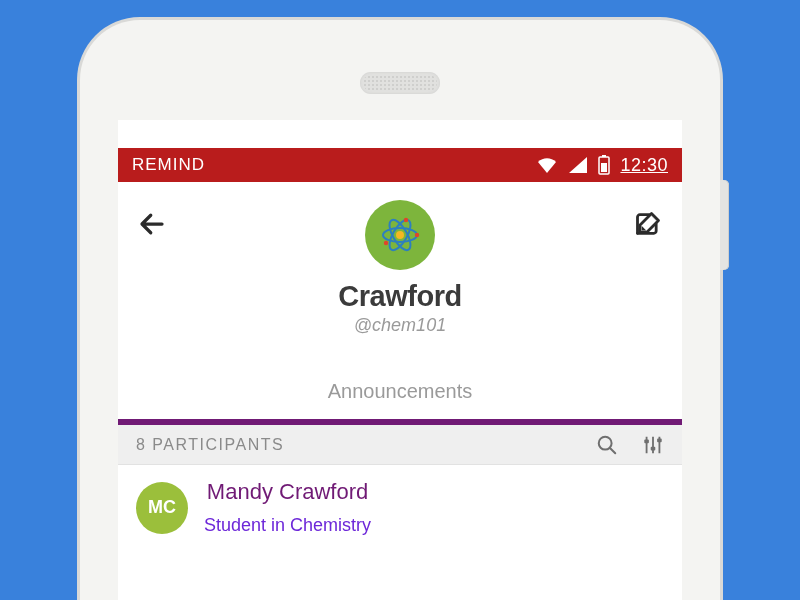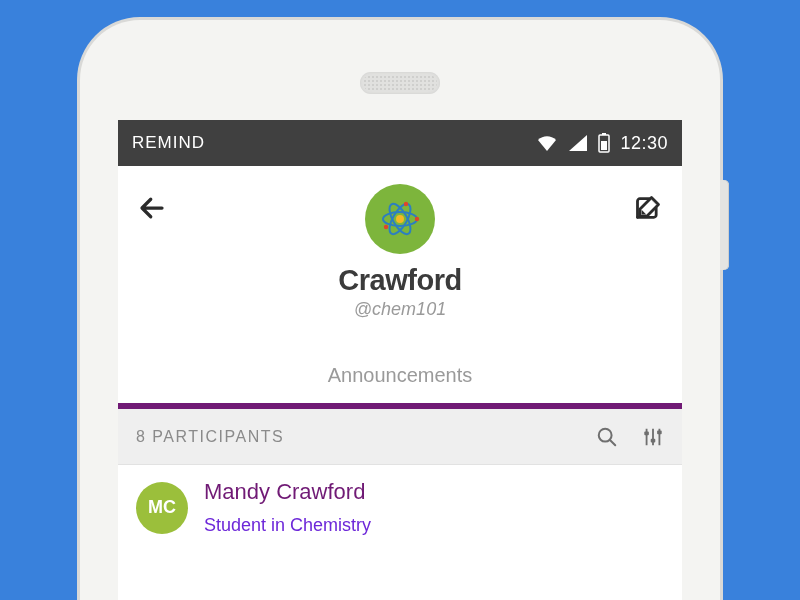--- a/index.html
+++ b/index.html
@@ -53,32 +53,33 @@
     position: absolute;
     top: 100px;
     left: 38px;
     right: 38px;
     bottom: 0;
     background: #fff;
     overflow: hidden;
   }
   
   .statusbar {
-    height: 46px;
-    background: #404040;
+    height: 34px;
+    background: #b91c1c;
     color: #fff;
     display: flex;
     align-items: center;
     padding: 0 14px;
     font-size: 17px;
     letter-spacing: 1px;
     font-weight: 500;
+    margin-top: 28px;
   }
   .statusbar .spacer { flex: 1; }
-  .statusbar .icons { display: flex; align-items: center; gap: 10px; }
+  .statusbar .icons { display: flex; align-items: center; gap: 10px; text-decoration: underline; }
   .statusbar svg { display: block; }
   .time { font-size: 18px; letter-spacing: 0.5px; }
   
   .header {
     position: relative;
     padding: 18px 20px 6px;
     text-align: center;
   }
   .back-btn, .edit-btn {
     position: absolute;
@@ -133,34 +134,34 @@
     left: 8px; right: 8px; bottom: -1px;
     height: 4px;
     background: #2b2b2b;
   }
   
   .section-header {
     background: #efefef;
     display: flex;
     align-items: center;
     padding: 0 18px;
-    height: 56px;
+    height: 40px;
     border-bottom: 1px solid #e2e2e2;
   }
   .section-title {
     flex: 1;
     font-size: 16px;
     letter-spacing: 1.5px;
     color: #8a8a8a;
     font-weight: 500;
   }
   .section-actions { display: flex; gap: 24px; align-items: center; }
   .icon-btn { cursor: pointer; display:flex; }
   
-  .list { background: #fff; }
+  .list { background: #fff; text-align: center; }
   .row {
     display: flex;
     align-items: center;
     padding: 14px 18px;
     gap: 16px;
   }
   .avatar {
     width: 52px; height: 52px;
     border-radius: 50%;
     background: #9bbf3b;

